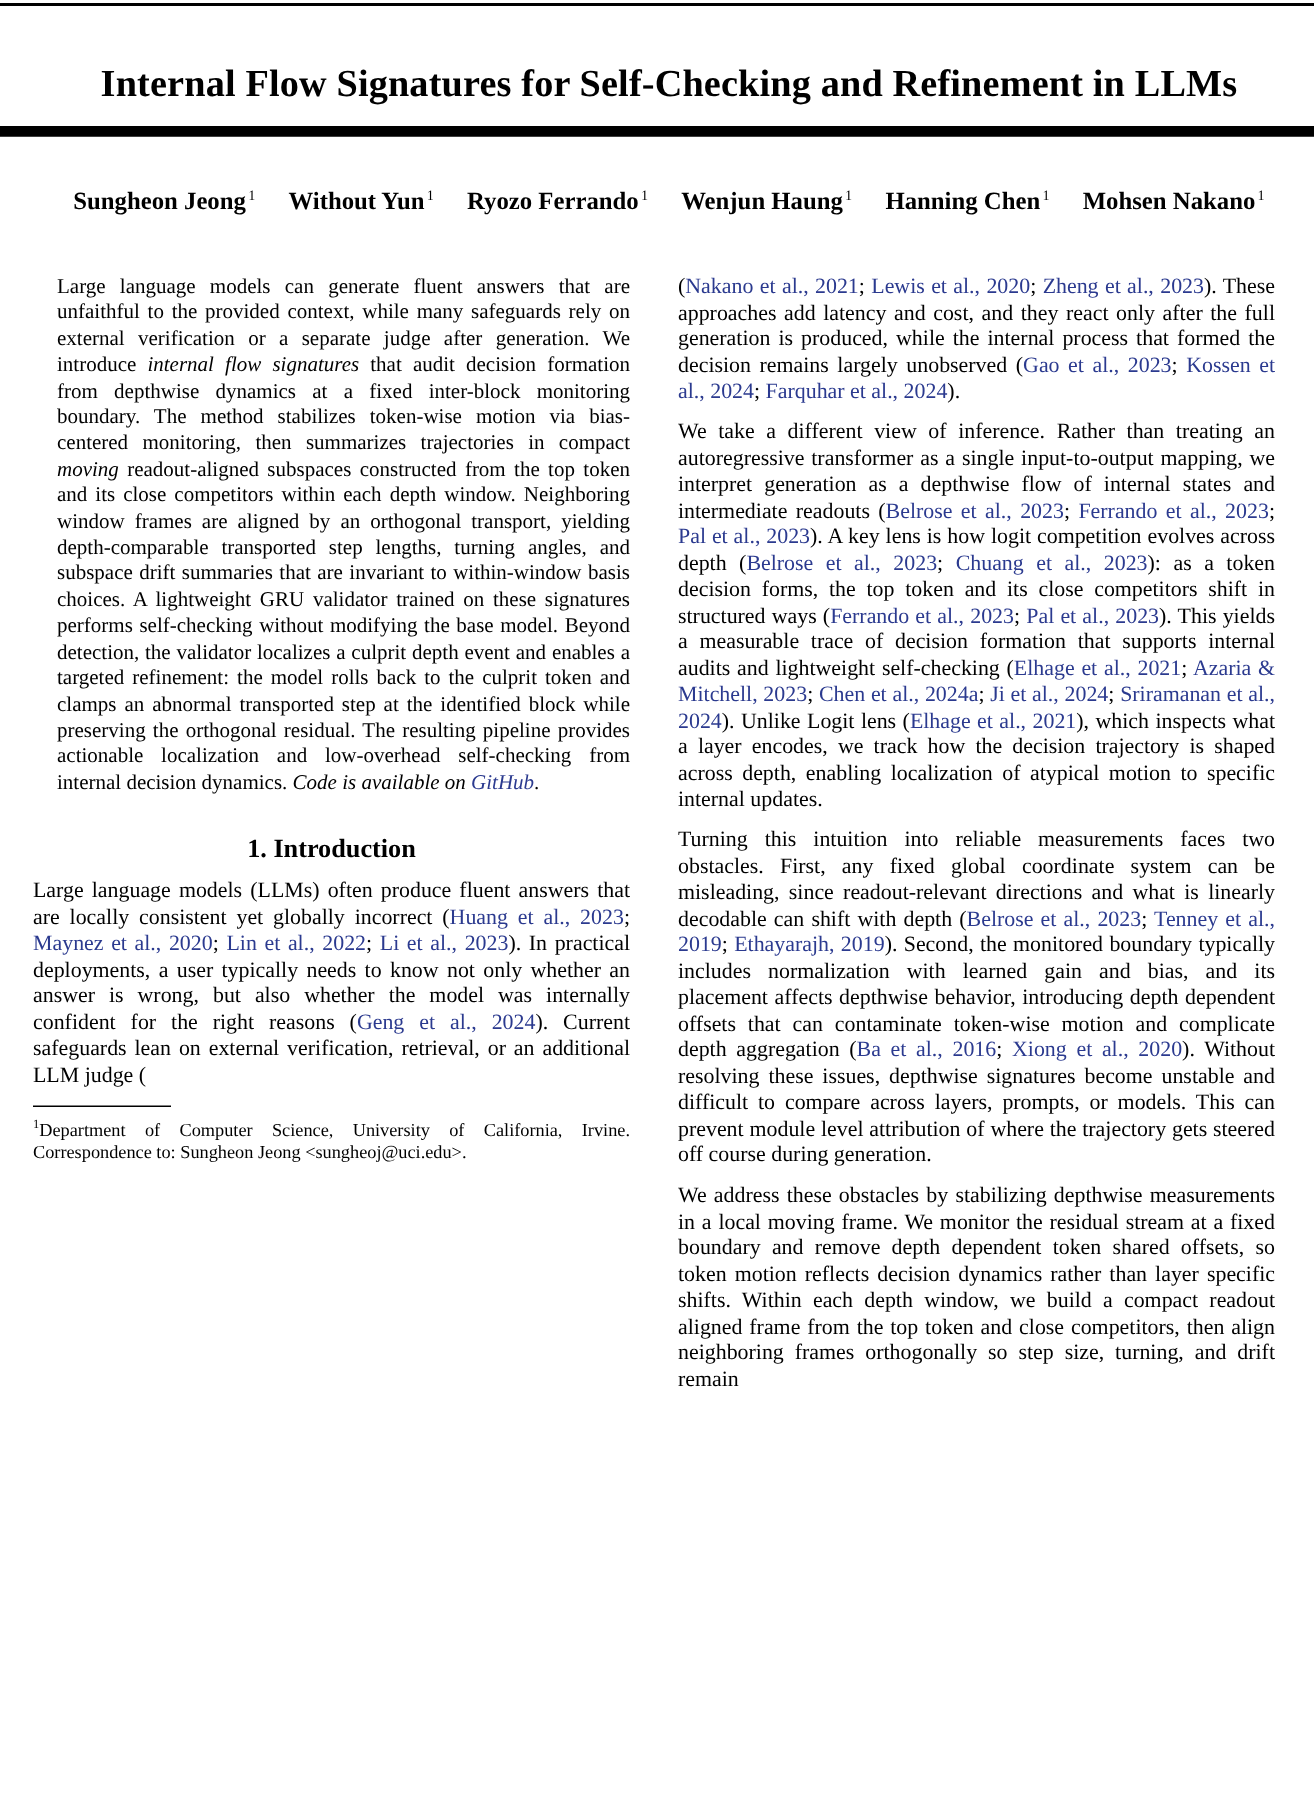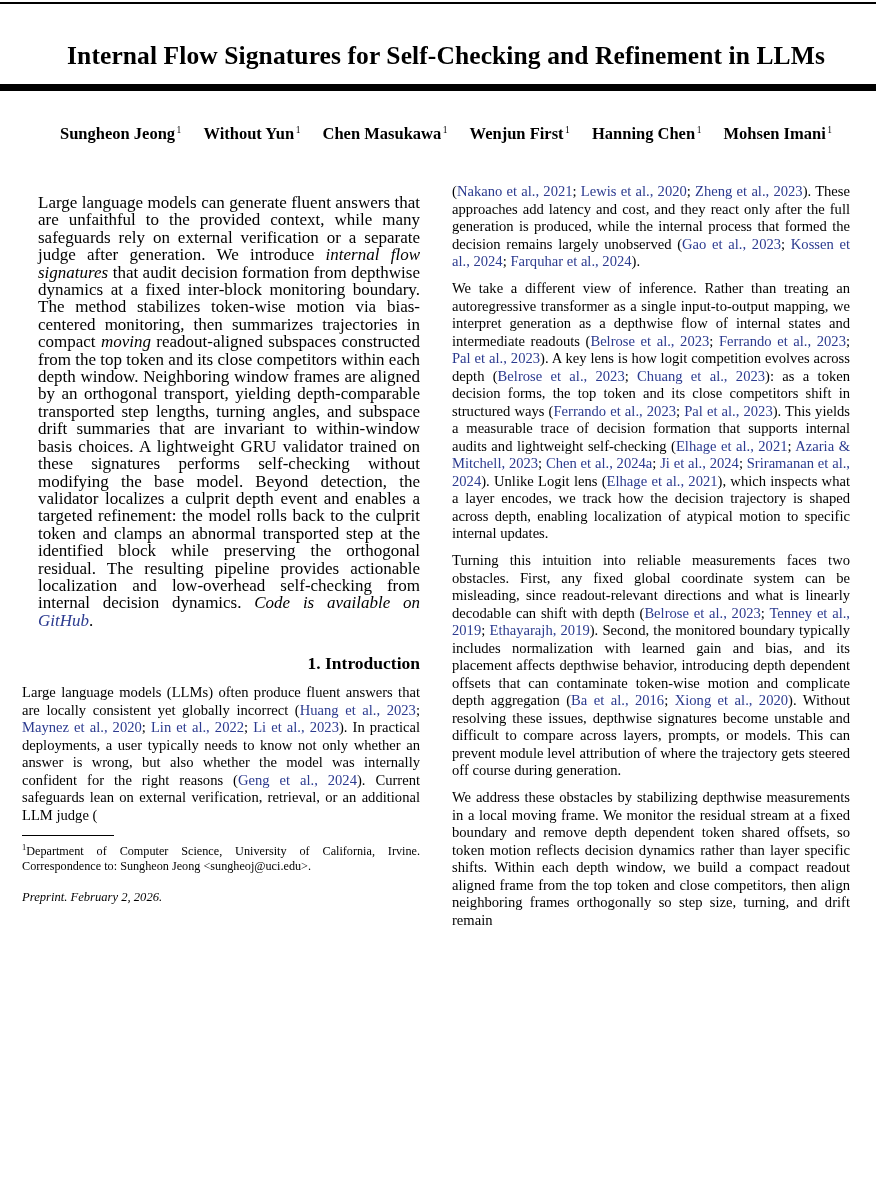--- a/index.html
+++ b/index.html
@@ -87,38 +87,38 @@
   .col-right { left: 452px; }
 
   .abstract-head {
     text-align: center;
     font-size: 18px;
     font-weight: bold;
     margin: 0 0 9px 0;
     line-height: 1.1;
   }
   .abstract-body {
-    margin: 11px 0 0 16px;
+    margin: 0 0 0 16px;
     width: 382px;
     text-align: justify;
-    font-size: 17px;
+    font-size: 14px;
     line-height: 17.4px;
   }
 
   p.para {
     margin: 0 0 9.5px 0;
   }
   p.para.tight { margin-bottom: 0; }
 
   .sec-head {
     font-size: 17.5px;
     font-weight: bold;
     margin: 24px 0 11px 0;
     line-height: 1.15;
-    text-align: right;
+    text-align: center;
   }
 
   .cite { color: #2b3a8f; }
   .lnk  { color: #2b3a8f; }
   .ital { font-style: italic; }
 
   
   .footnote-sep {
     width: 92px;
     height: 1px;
@@ -159,40 +159,39 @@
 
   <div class="rule-top"></div>
 
   <h1 class="title">Internal Flow Signatures for Self-Checking and Refinement in LLMs</h1>
 
   <div class="rule-under-title"></div>
 
   <div class="authors">
     <span class="author"><span>Sungheon Jeong</span><sup>1</sup></span>
     <span class="author"><span>Without Yun</span><sup>1</sup></span>
-    <span class="author"><span>Chen Masukawa</span><sup>1</sup></span>
-    <span class="author"><span>Wenjun First</span><sup>1</sup></span>
+    <span class="author"><span>Ryozo Ferrando</span><sup>1</sup></span>
+    <span class="author"><span>Wenjun Haung</span><sup>1</sup></span>
     <span class="author"><span>Hanning Chen</span><sup>1</sup></span>
-    <span class="author"><span>Mohsen Imani</span><sup>1</sup></span>
+    <span class="author"><span>Mohsen Nakano</span><sup>1</sup></span>
   </div>
 
   <div class="col col-left">
 
 
     <div class="abstract-body"><span>Large language models can generate fluent answers that are unfaithful to the provided context, while many safeguards rely on external verification or a separate judge after generation. We introduce </span><span class="ital">internal flow signatures</span><span> that audit decision formation from depthwise dynamics at a fixed inter-block monitoring boundary. The method stabilizes token-wise motion via bias-centered monitoring, then summarizes trajectories in compact </span><span class="ital">moving</span><span> readout-aligned subspaces constructed from the top token and its close competitors within each depth window. Neighboring window frames are aligned by an orthogonal transport, yielding depth-comparable transported step lengths, turning angles, and subspace drift summaries that are invariant to within-window basis choices. A lightweight GRU validator trained on these signatures performs self-checking without modifying the base model. Beyond detection, the validator localizes a culprit depth event and enables a targeted refinement: the model rolls back to the culprit token and clamps an abnormal transported step at the identified block while preserving the orthogonal residual. The resulting pipeline provides actionable localization and low-overhead self-checking from internal decision dynamics. </span><span class="ital">Code is available on </span><span class="lnk ital">GitHub</span><span>.</span></div>
 
     <div class="sec-head">1. Introduction</div>
 
     <p class="para"><span>Large language models (LLMs) often produce fluent answers that are locally consistent yet globally incorrect (</span><span class="cite">Huang et al., 2023</span><span>; </span><span class="cite">Maynez et al., 2020</span><span>; </span><span class="cite">Lin et al., 2022</span><span>; </span><span class="cite">Li et al., 2023</span><span>). In practical deployments, a user typically needs to know not only whether an answer is wrong, but also whether the model was internally confident for the right reasons (</span><span class="cite">Geng et al., 2024</span><span>). Current safeguards lean on external verification, retrieval, or an additional LLM judge (</span></p>
 
     <div class="footnote-sep"></div>
 
     <p class="footnote"><sup>1</sup><span>Department of Computer Science, University of California, Irvine.  Correspondence to:  Sungheon Jeong &lt;sungheoj@uci.edu&gt;.</span></p>
 
-    <div class="preprint">Preprint. February 2, 2026.</div>
 
   </div>
 
   <div class="col col-right">
 
     <p class="para"><span>(</span><span class="cite">Nakano et al., 2021</span><span>; </span><span class="cite">Lewis et al., 2020</span><span>; </span><span class="cite">Zheng et al., 2023</span><span>). These approaches add latency and cost, and they react only after the full generation is produced, while the internal process that formed the decision remains largely unobserved (</span><span class="cite">Gao et al., 2023</span><span>; </span><span class="cite">Kossen et al., 2024</span><span>; </span><span class="cite">Farquhar et al., 2024</span><span>).</span></p>
 
     <p class="para"><span>We take a different view of inference. Rather than treating an autoregressive transformer as a single input-to-output mapping, we interpret generation as a depthwise flow of internal states and intermediate readouts (</span><span class="cite">Belrose et al., 2023</span><span>; </span><span class="cite">Ferrando et al., 2023</span><span>; </span><span class="cite">Pal et al., 2023</span><span>). A key lens is how logit competition evolves across depth (</span><span class="cite">Belrose et al., 2023</span><span>; </span><span class="cite">Chuang et al., 2023</span><span>): as a token decision forms, the top token and its close competitors shift in structured ways (</span><span class="cite">Ferrando et al., 2023</span><span>; </span><span class="cite">Pal et al., 2023</span><span>). This yields a measurable trace of decision formation that supports internal audits and lightweight self-checking (</span><span class="cite">Elhage et al., 2021</span><span>; </span><span class="cite">Azaria &amp; Mitchell, 2023</span><span>; </span><span class="cite">Chen et al., 2024a</span><span>; </span><span class="cite">Ji et al., 2024</span><span>; </span><span class="cite">Sriramanan et al., 2024</span><span>). Unlike Logit lens (</span><span class="cite">Elhage et al., 2021</span><span>), which inspects what a layer encodes, we track how the decision trajectory is shaped across depth, enabling localization of atypical motion to specific internal updates.</span></p>
 
     <p class="para"><span>Turning this intuition into reliable measurements faces two obstacles. First, any fixed global coordinate system can be misleading, since readout-relevant directions and what is linearly decodable can shift with depth (</span><span class="cite">Belrose et al., 2023</span><span>; </span><span class="cite">Tenney et al., 2019</span><span>; </span><span class="cite">Ethayarajh, 2019</span><span>). Second, the monitored boundary typically includes normalization with learned gain and bias, and its placement affects depthwise behavior, introducing depth dependent offsets that can contaminate token-wise motion and complicate depth aggregation (</span><span class="cite">Ba et al., 2016</span><span>; </span><span class="cite">Xiong et al., 2020</span><span>). Without resolving these issues, depthwise signatures become unstable and difficult to compare across layers, prompts, or models. This can prevent module level attribution of where the trajectory gets steered off course during generation.</span></p>

